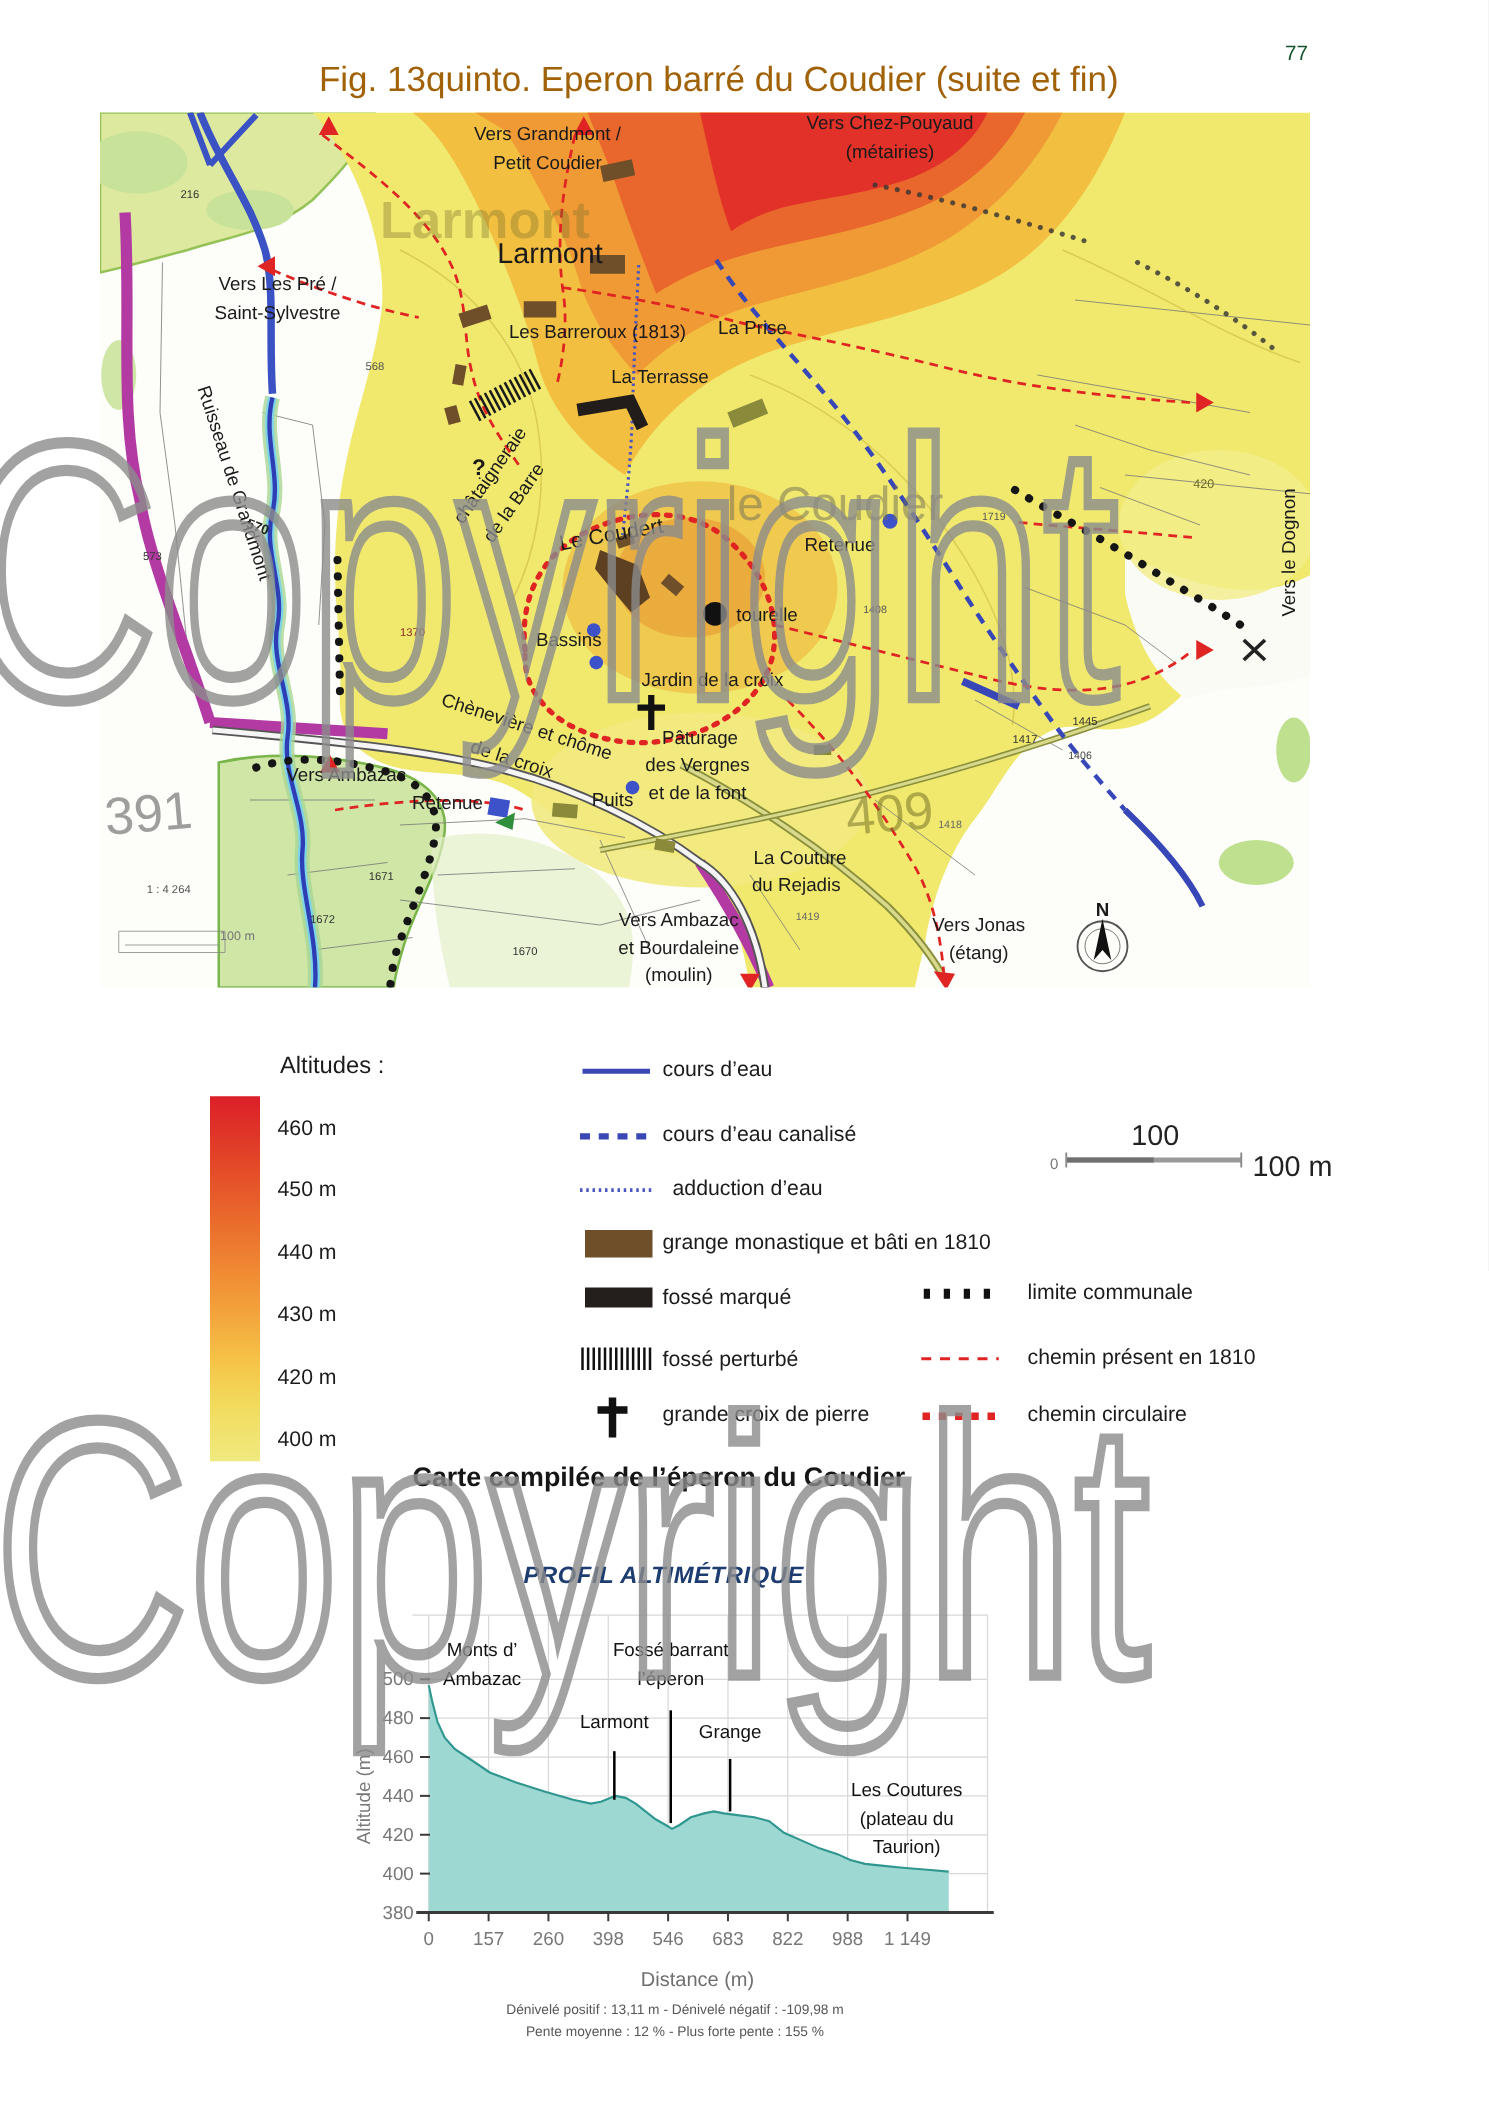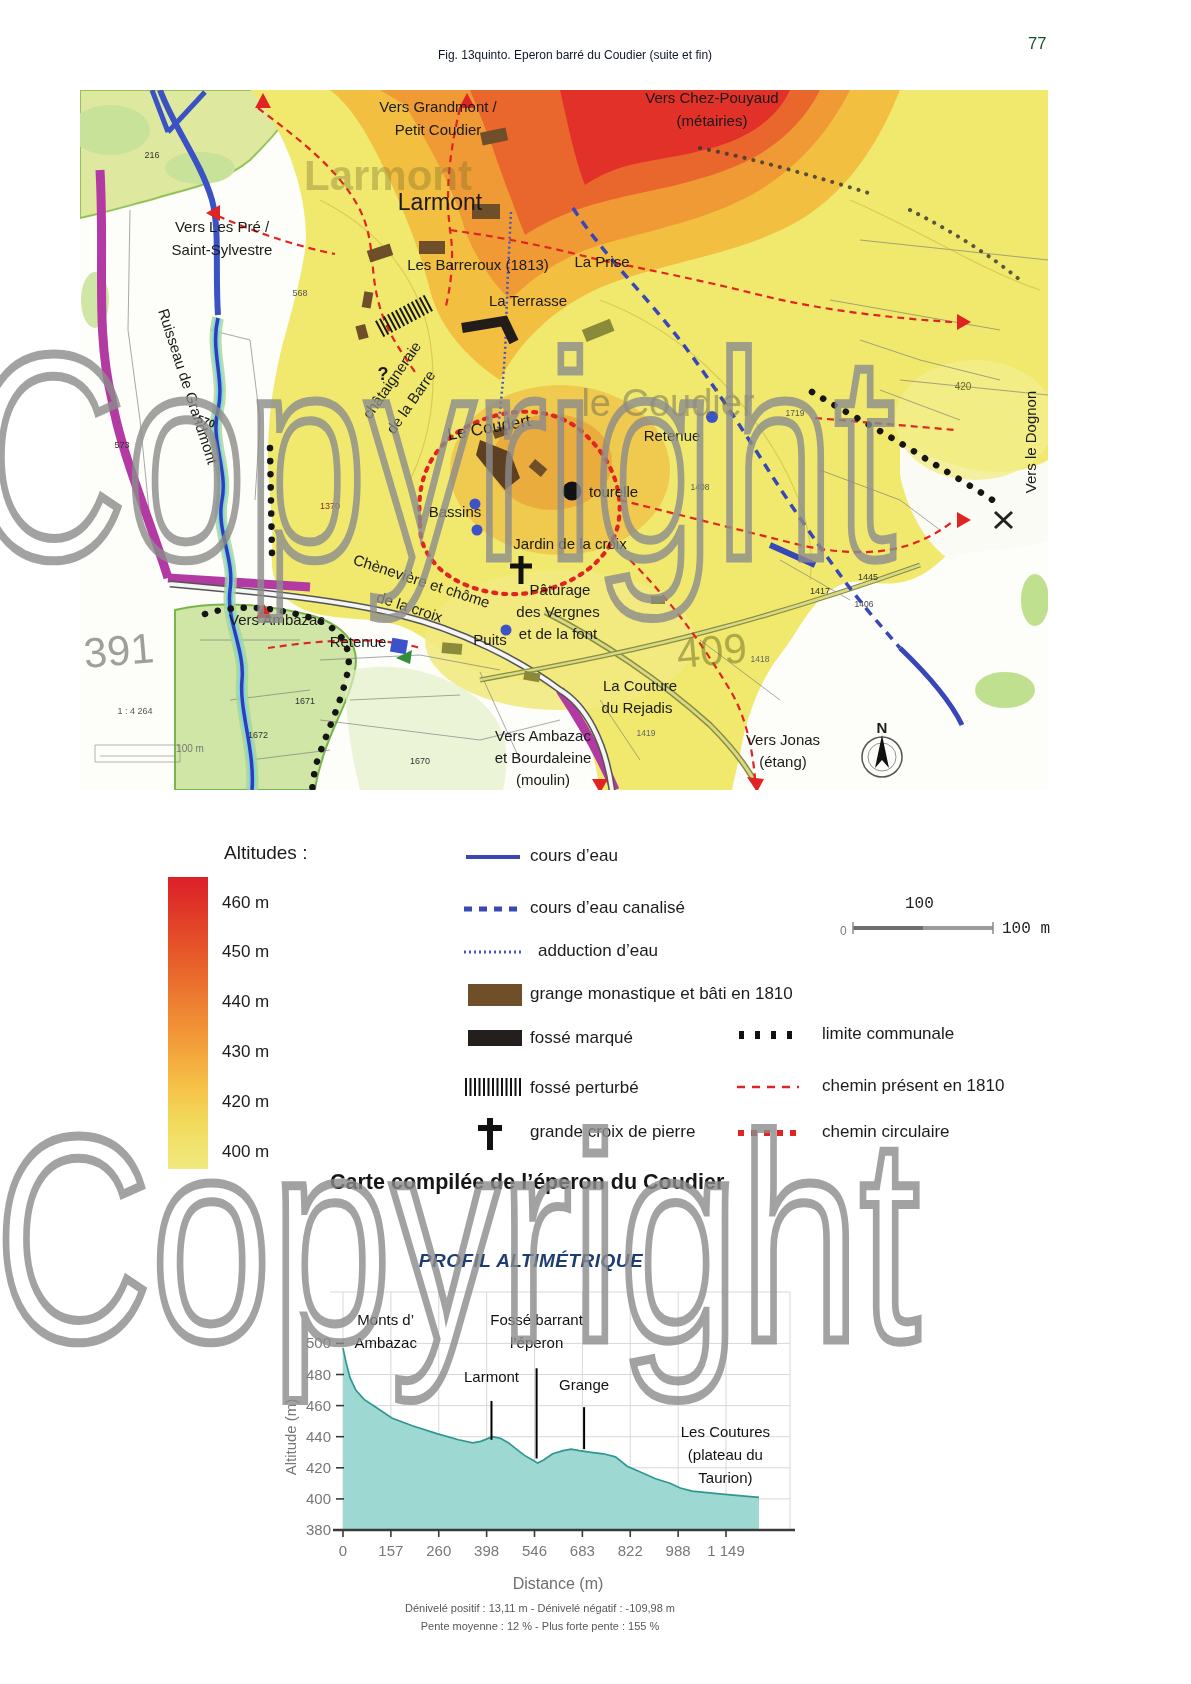--- a/index.html
+++ b/index.html
@@ -1,27 +1,27 @@
 <!DOCTYPE html>
 <html><head>
 <meta charset="utf-8">
 <style>
   html,body{margin:0;padding:0;background:#e8e8e8;}
   .page{position:relative;width:1191px;height:1684px;background:#ffffff;overflow:hidden;
         font-family:"Liberation Sans",sans-serif;color:#111;}
   .abs{position:absolute;}
-  .fig-title{left:250px;top:48px;width:650px;text-align:center;font-size:12px;color:#0f172a;}
+  .fig-title{left:250px;top:48px;width:650px;text-align:center;font-size:28px;color:#a16207;}
   .page-num{left:1028px;top:34px;font-size:16.5px;color:#14532d;}
   .caption{left:330px;top:1170px;width:520px;text-align:left;font-size:21.5px;color:#161616;font-weight:bold;}
   .alt-title{left:224px;top:842px;font-size:19px;color:#1b1b1b;}
   .alt-bar{left:168px;top:877px;width:40px;height:292px;
      background:linear-gradient(180deg,#dc1f28 0%,#e03928 12%,#e65429 24%,#ea6f2d 36%,#f08a33 48%,#f3a53c 60%,#f6c247 72%,#f2da5b 84%,#f0ea80 100%);}
   .alt-label{left:222px;font-size:17px;color:#1b1b1b;}
   .leg-label{font-size:17px;color:#1b1b1b;white-space:nowrap;}
-  .scale-num{font-size:16px;color:#222;font-family:Liberation Mono, monospace;}
+  .scale-num{font-size:23px;color:#222;}
   .chart-title{left:346px;top:1250px;width:370px;text-align:center;font-weight:bold;
                font-size:19px;color:#1d3c70;letter-spacing:.5px;font-style:italic;}
   .footer-line{left:240px;width:600px;text-align:center;font-size:11px;color:#575757;}
   svg text{font-family:"Liberation Sans",sans-serif;}
   .wm{pointer-events:none;}
 </style>
 </head>
 <body>
 
 <div class="page">

